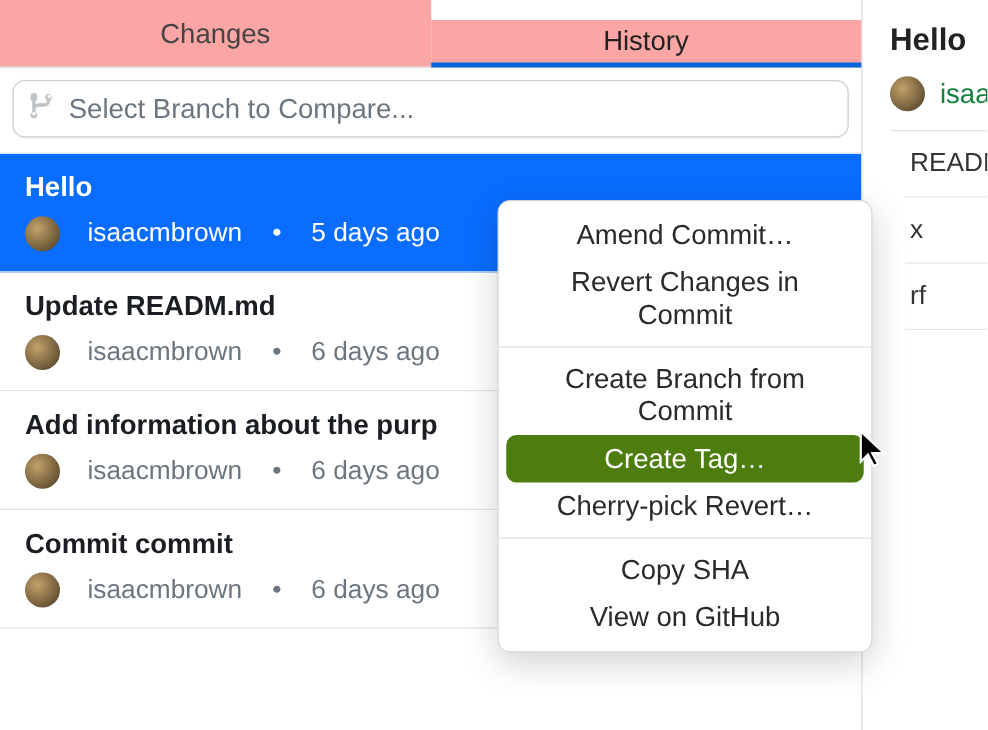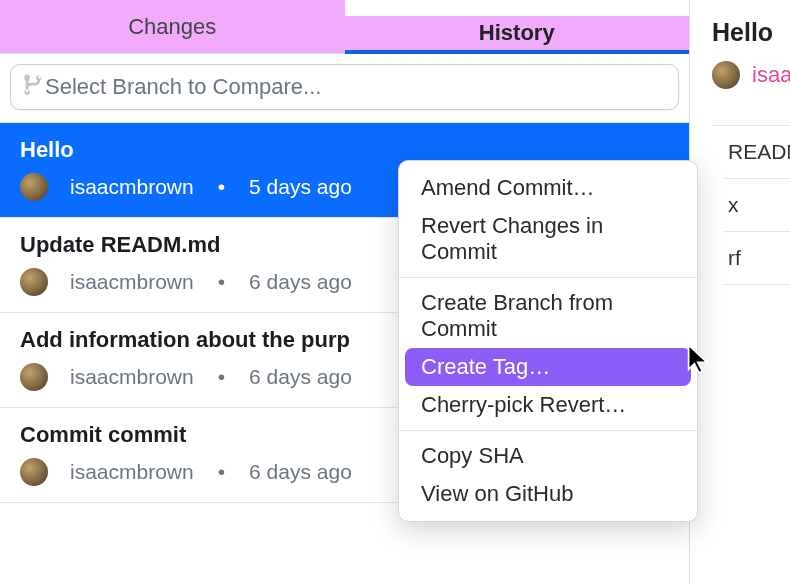--- a/index.html
+++ b/index.html
@@ -1,41 +1,41 @@
 <!DOCTYPE html>
 <html><head>
 <meta charset="utf-8">
 <style>
   * { box-sizing: border-box; margin: 0; padding: 0; }
   html, body { width: 790px; height: 584px; overflow: hidden; font-family: -apple-system, BlinkMacSystemFont, "Segoe UI", Helvetica, Arial, sans-serif; background: #fff; }
   .app { display: flex; width: 100%; height: 100%; }
   .left-pane { width: 690px; display: flex; flex-direction: column; border-right: 1px solid #d8dde2; }
   .tabs { display: flex; height: 54px; }
-  .tab { flex: 1; display: flex; align-items: center; justify-content: center; font-size: 22px; color: #444; background: #f0abfc; border-bottom: 1px solid #d8dde2; user-select: none; }
-  .tab.active { font-weight: 700; color: #222; border-bottom: 4px solid #0766d9; margin-top: 16px; }
+  .tab { flex: 1; display: flex; align-items: center; justify-content: center; font-size: 22px; color: #444; background: #fca5a5; border-bottom: 1px solid #d8dde2; user-select: none; }
+  .tab.active { font-weight: 400; color: #222; border-bottom: 4px solid #0766d9; margin-top: 16px; }
   .branch-select-wrap { padding: 10px 10px 12px 10px; border-bottom: 1px solid #e3e6e9; }
-  .branch-select { display: flex; align-items: center; height: 46px; border: 1px solid #c9d1d9; border-radius: 10px; padding: 0 12px; color: #6b7681; font-size: 22px; background: #fff; box-shadow: 0 0 0 1px rgba(0,0,0,0.01), 0 1px 1px rgba(0,0,0,0.04); }
+  .branch-select { display: flex; align-items: center; gap: 10px; height: 46px; border: 1px solid #c9d1d9; border-radius: 10px; padding: 0 12px; color: #6b7681; font-size: 22px; background: #fff; box-shadow: 0 0 0 1px rgba(0,0,0,0.01), 0 1px 1px rgba(0,0,0,0.04); }
   .branch-select svg { flex-shrink: 0; opacity: 0.55; }
   .commits { flex: 1; overflow: hidden; }
   .commit { padding: 14px 20px 16px 20px; border-bottom: 1px solid #e3e6e9; }
   .commit.selected { background: #0a6dff; color: #fff; }
   .commit-title { font-size: 22px; font-weight: 700; margin-bottom: 10px; color: #1a1e22; }
   .commit.selected .commit-title { color: #fff; }
   .commit-meta { display: flex; align-items: center; gap: 22px; font-size: 21px; color: #6b7681; }
   .commit.selected .commit-meta { color: #fff; }
   .avatar { width: 28px; height: 28px; border-radius: 50%; background: radial-gradient(circle at 35% 35%, #c3a26a 0%, #6c5737 70%, #3e3622 100%); flex-shrink: 0; }
   .meta-sep { padding: 0 2px; }
   .right-pane { flex: 1; padding: 18px 0 0 22px; overflow: hidden; }
   .detail-title { font-size: 25px; font-weight: 700; color: #222; margin-bottom: 14px; }
-  .detail-author { display: flex; align-items: center; gap: 12px; font-size: 22px; color: #ec4899; margin-bottom: 36px; }
+  .detail-author { display: flex; align-items: center; gap: 12px; font-size: 22px; color: #15803d; margin-bottom: 15px; }
   .file-list { border-top: 1px solid #e3e6e9; }
   .file-item { border-bottom: 1px solid #e3e6e9; padding: 14px 0 14px 4px; font-size: 21px; color: #333; margin-left: 12px; }
-  .context-menu { position: absolute; left: 398px; top: 160px; width: 300px; background: #fff; border: 1px solid #d6d6d6; border-radius: 10px; padding: 8px 0; box-shadow: 0 8px 28px rgba(0,0,0,0.18); }
+  .context-menu { position: absolute; left: 398px; top: 160px; width: 300px; background: #fff; border: 1px solid #d6d6d6; border-radius: 10px; padding: 8px 0; box-shadow: 0 8px 28px rgba(0,0,0,0.18); text-align: center; }
   .menu-item { padding: 6px 22px; font-size: 22px; color: #2a2a2a; user-select: none; }
-  .menu-item.highlighted { background: #8b5cf6; color: #fff; border-radius: 8px; margin: 0 6px; padding: 6px 16px; }
+  .menu-item.highlighted { background: #4d7c0f; color: #fff; border-radius: 8px; margin: 0 6px; padding: 6px 16px; }
   .menu-item.disabled { color: #b7b7b7; }
   .menu-sep { height: 1px; background: #e1e1e1; margin: 6px 0; }
   .cursor { position: absolute; left: 686px; top: 344px; pointer-events: none; }
   .cursor svg { display: block; }
 </style>
 </head>
 <body>
 
 <div class="app">
   <div class="left-pane">

